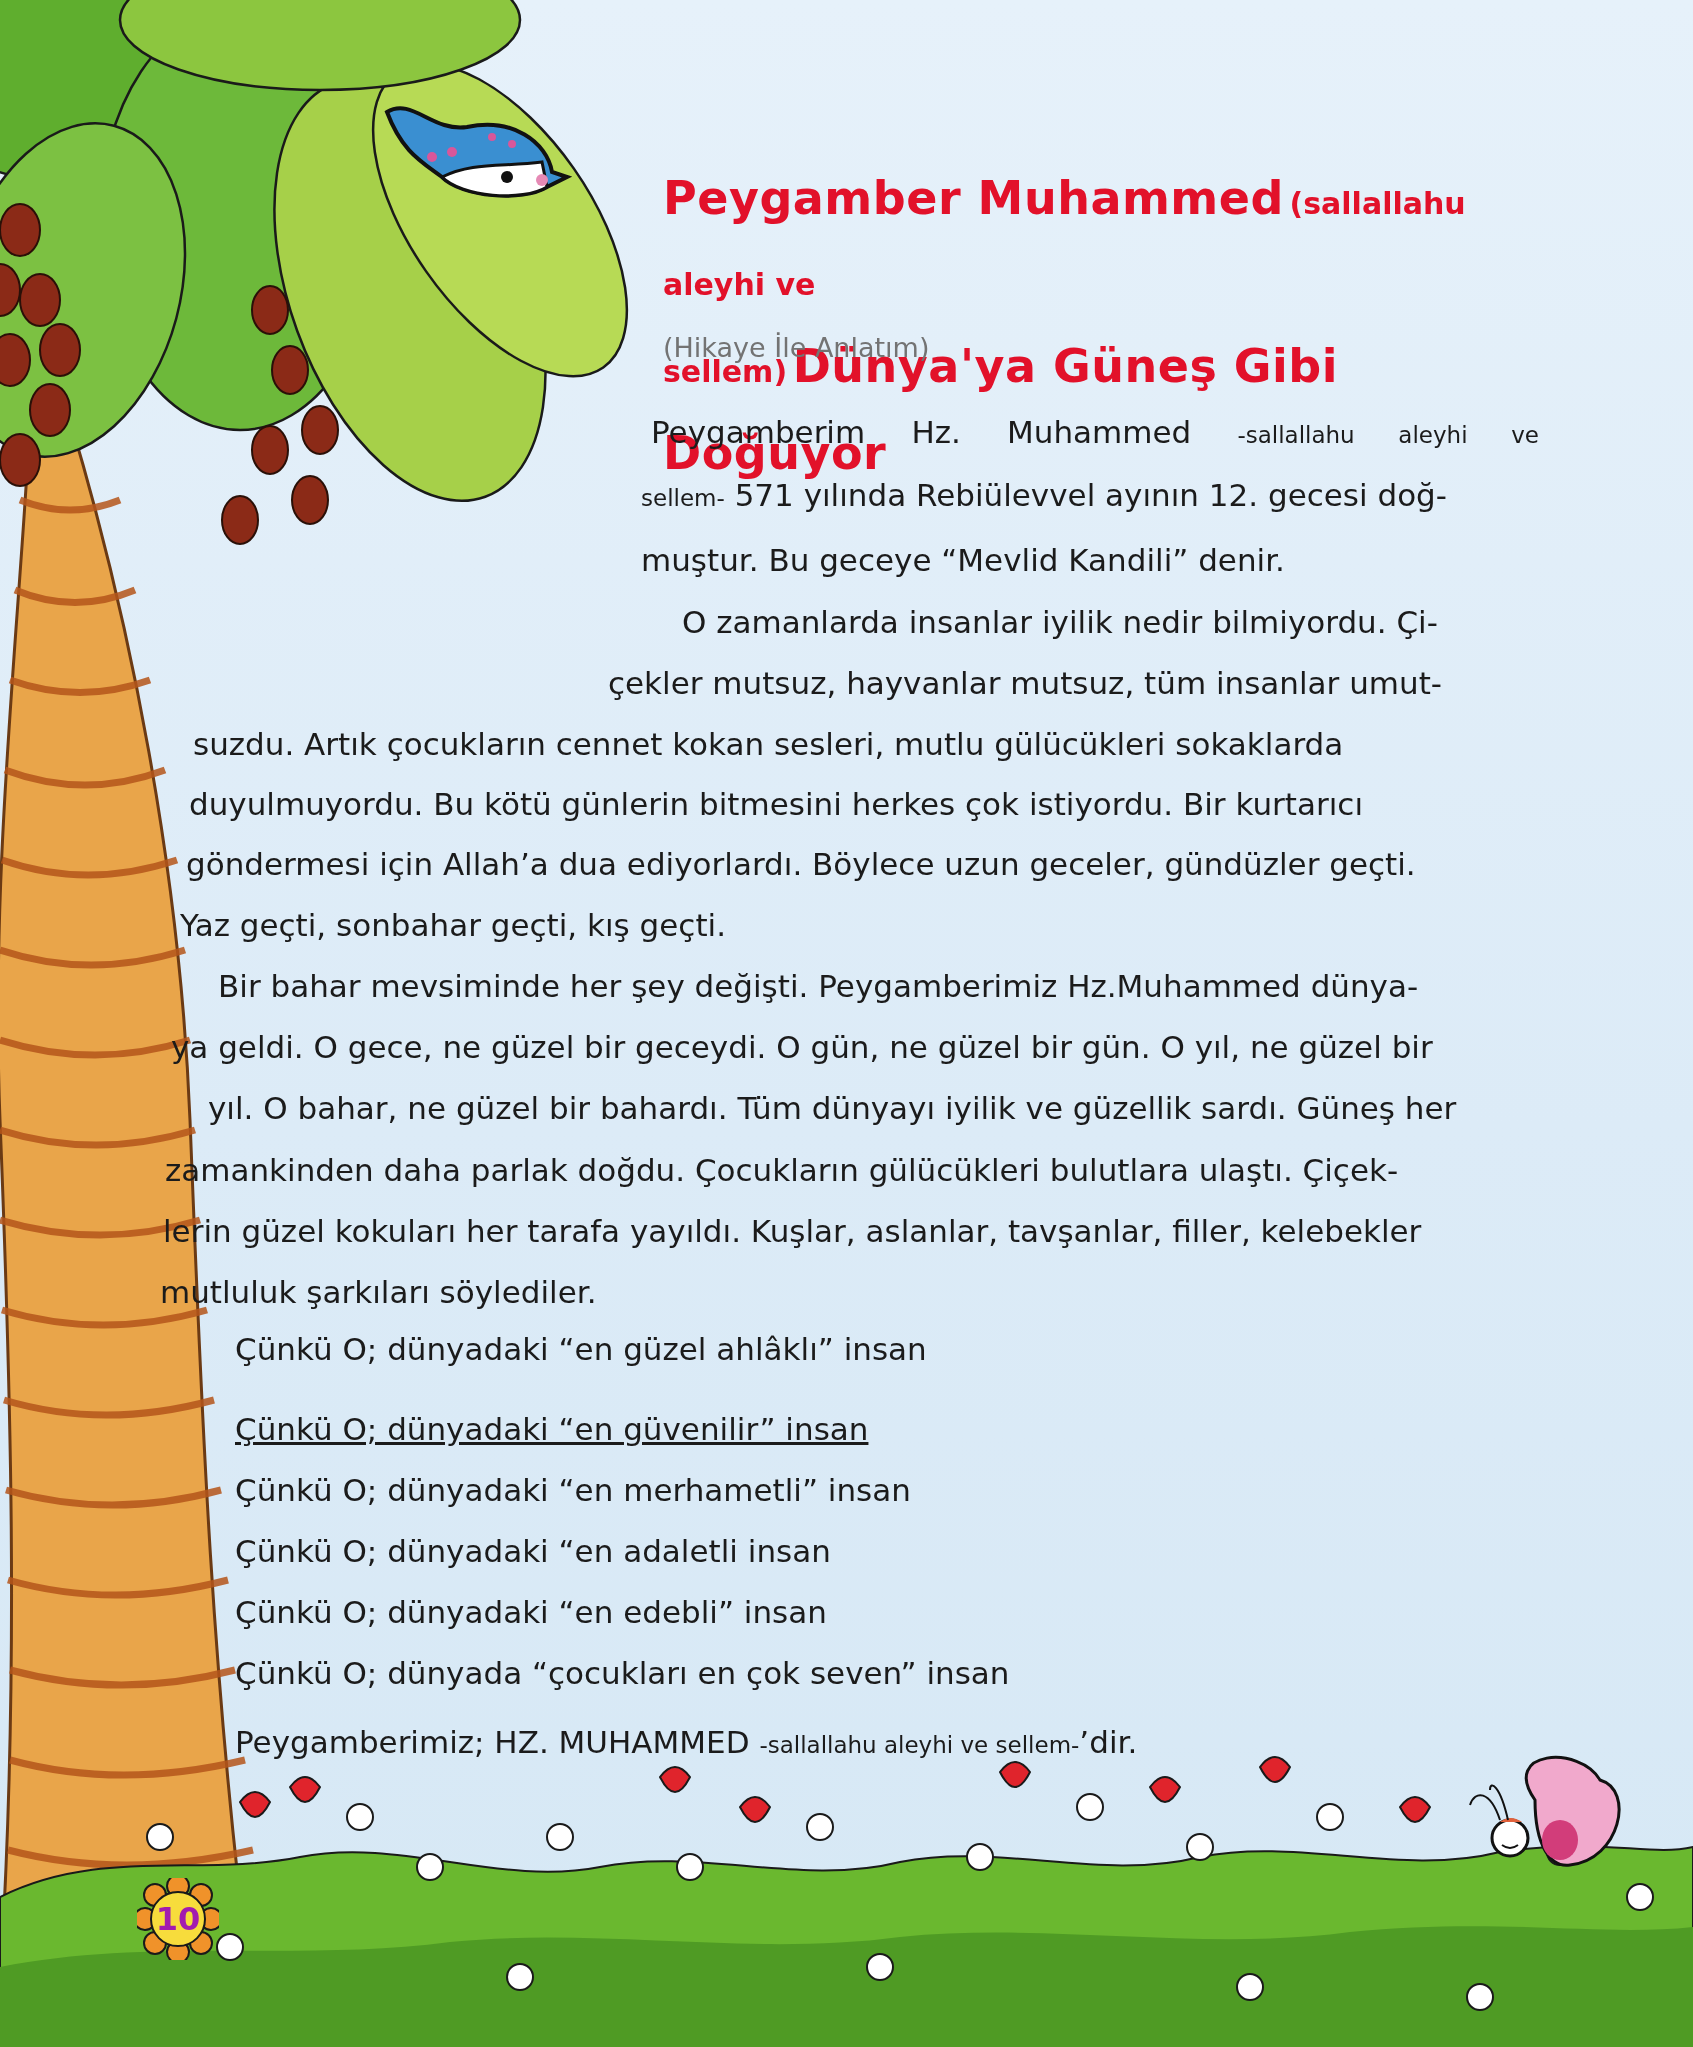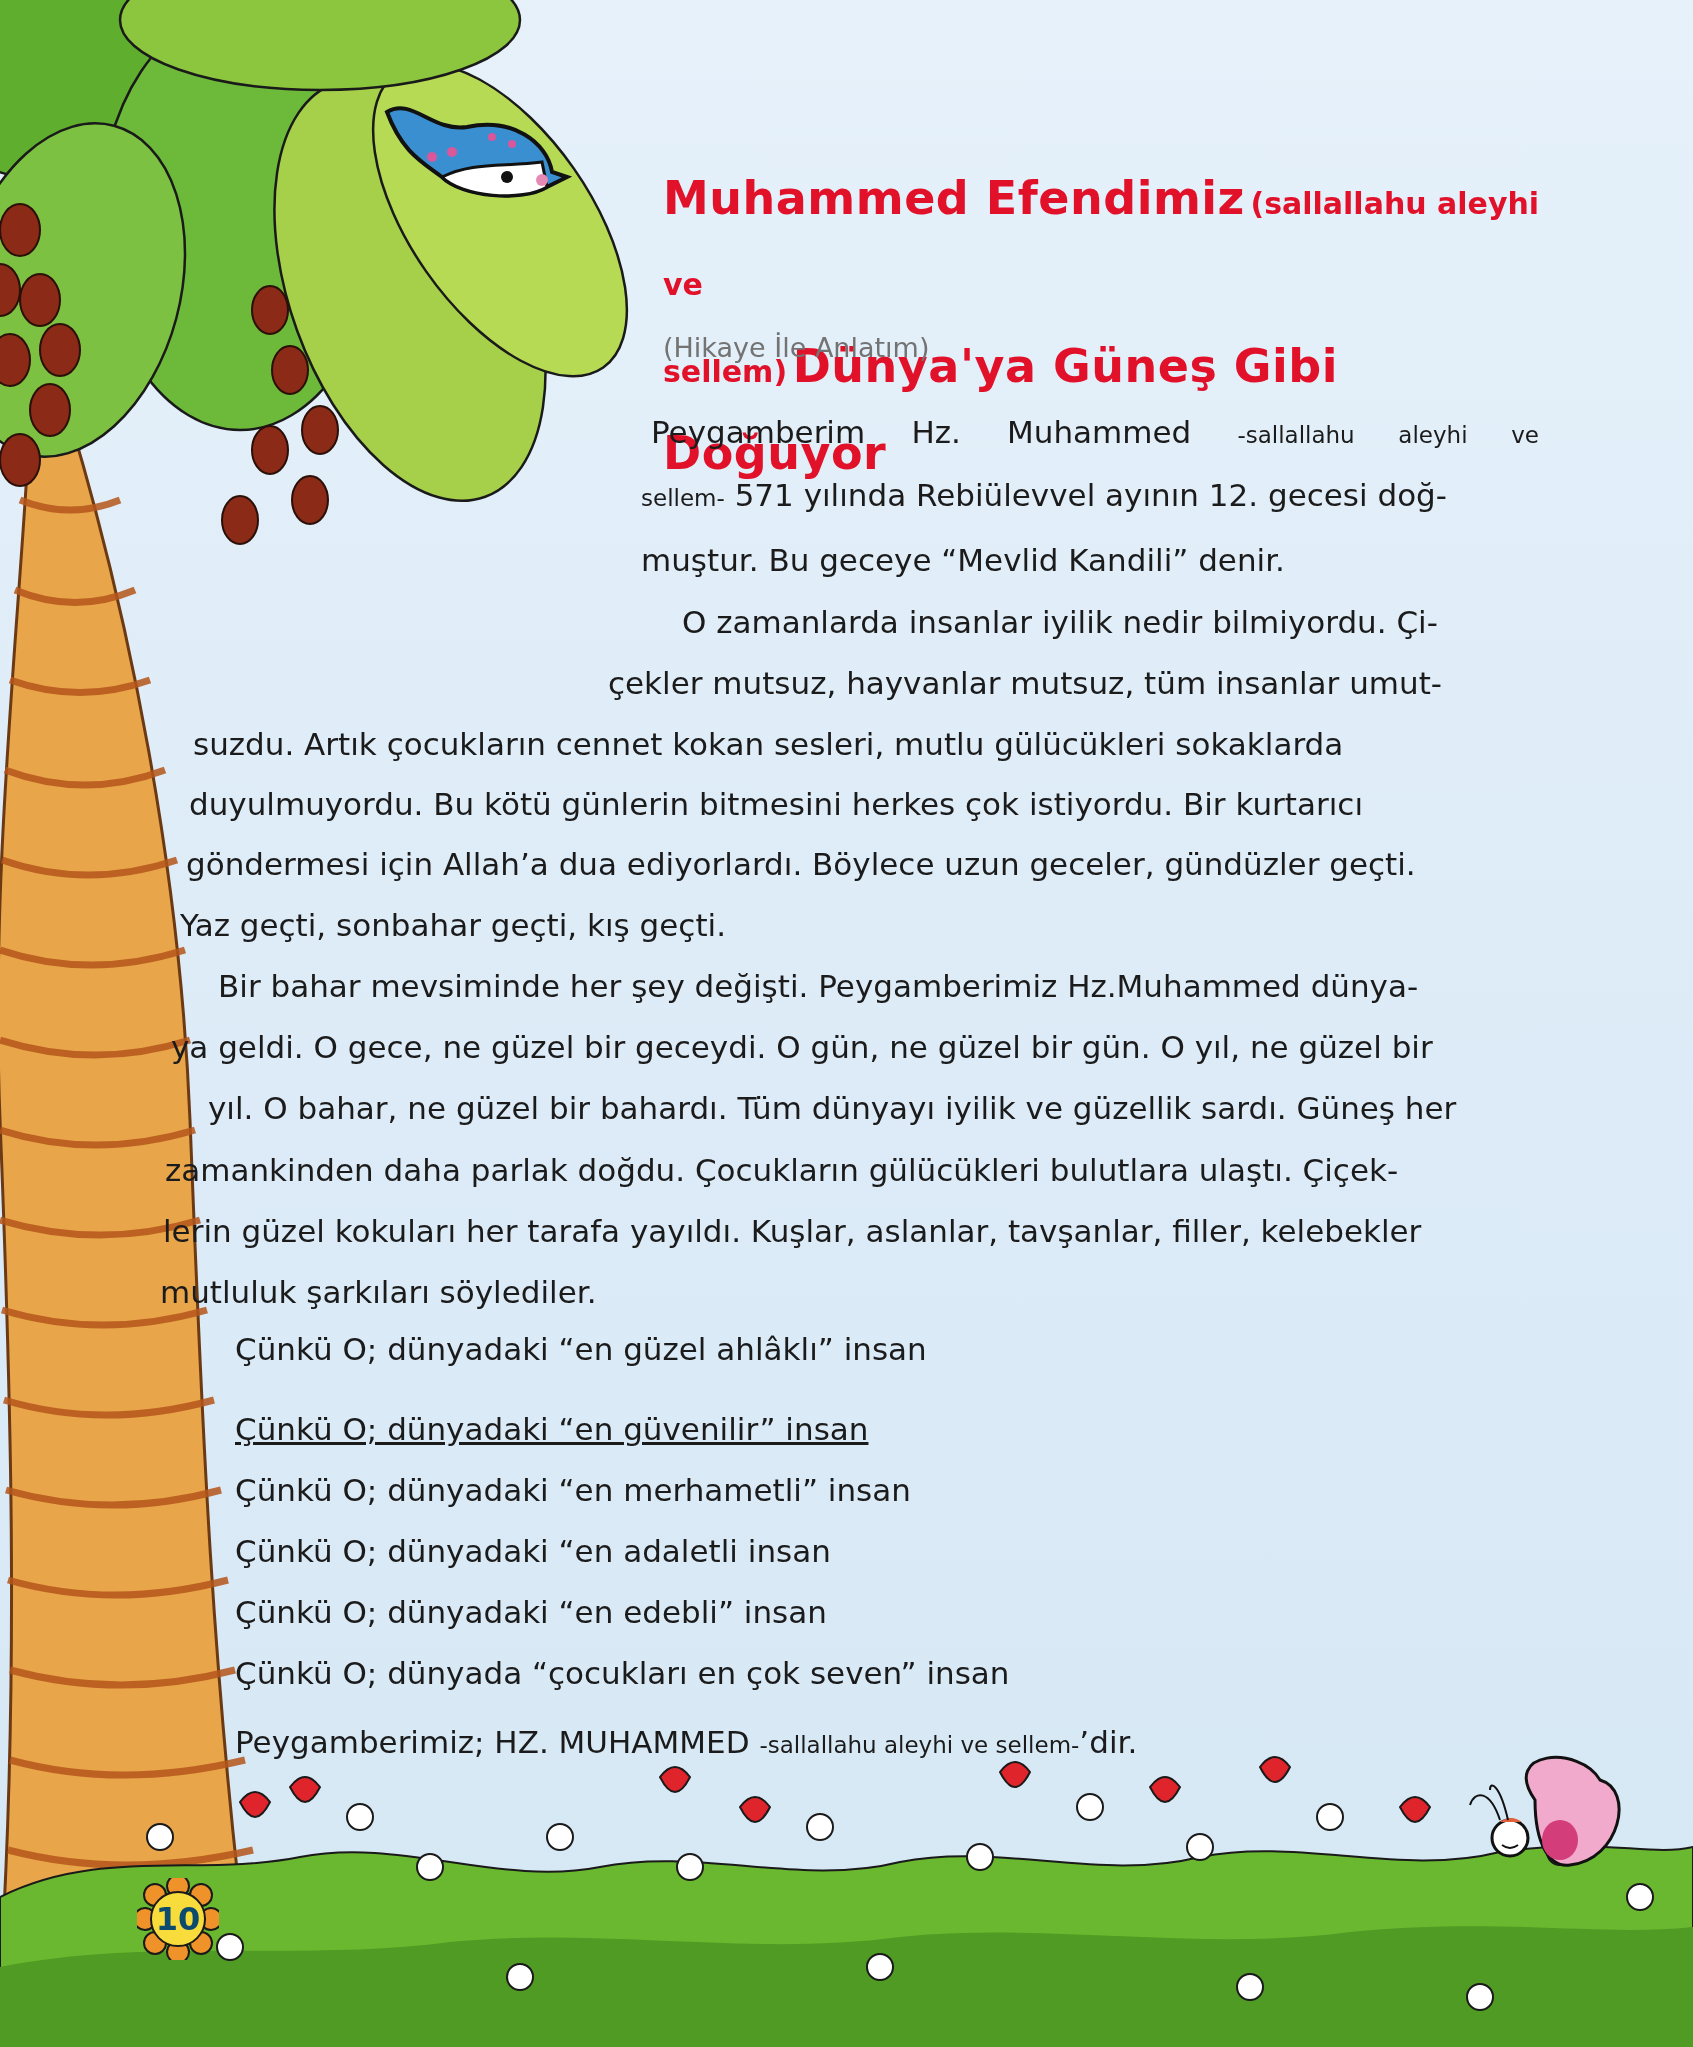--- a/index.html
+++ b/index.html
@@ -23,21 +23,21 @@
   .title .small { font-size: 30px; }
   .subtitle { position: absolute; left: 663px; top: 332px; font-size: 27px; color: #737373; }
 
   .body-text { position: absolute; font-size: 31px; line-height: 61px; color: #1b1b1b; }
   .line { position: absolute; white-space: nowrap; }
   .just { text-align: justify; text-align-last: justify; }
   .sm { font-size: 23px; }
 
   .page-number { position: absolute; left: 137px; top: 1878px; width: 82px; height: 82px; }
   .page-number span { position: absolute; inset: 0; display: flex; align-items: center; justify-content: center;
-                      font-family: "DejaVu Sans", sans-serif; font-weight: bold; font-size: 32px; color: #0c4a6e; }
+                      font-family: "DejaVu Sans", sans-serif; font-weight: bold; font-size: 32px; color: #a21caf; }
 </style>
 </head>
 <body>
 
 <div class="page">
 
   <svg class="trunk" viewBox="0 0 300 1560">
     <path d="M110 0 C 170 200, 220 450, 230 700 C 240 950, 250 1250, 290 1560 L 40 1560 C 60 1250, 50 950, 40 700 C 30 450, 60 200, 70 0 Z" fill="#e9a54a" stroke="#6b3a14" stroke-width="3"></path>
     <g stroke="#b5561b" stroke-width="7" fill="none" opacity="0.85">
       <path d="M60 80 q 50 20 100 0"></path>
@@ -93,21 +93,21 @@
     <g fill="#d9579a">
         <circle cx="60" cy="65" r="5"></circle>
         <circle cx="80" cy="60" r="5"></circle>
         <circle cx="120" cy="45" r="4"></circle>
         <circle cx="140" cy="52" r="4"></circle>
       </g>
   </svg>
 
   <div class="title">
     <div>
-      <span class="big">Muhammed Efendimiz</span>
+      <span class="big">Peygamber Muhammed</span>
       <span class="small">(sallallahu aleyhi ve</span>
     </div>
     <div>
       <span class="small">sellem)</span>
       <span class="big">Dünya'ya Güneş Gibi Doğuyor</span>
     </div>
   </div>
   <div class="subtitle">(Hikaye İle Anlatım)</div>
 
   <div class="body-text">

